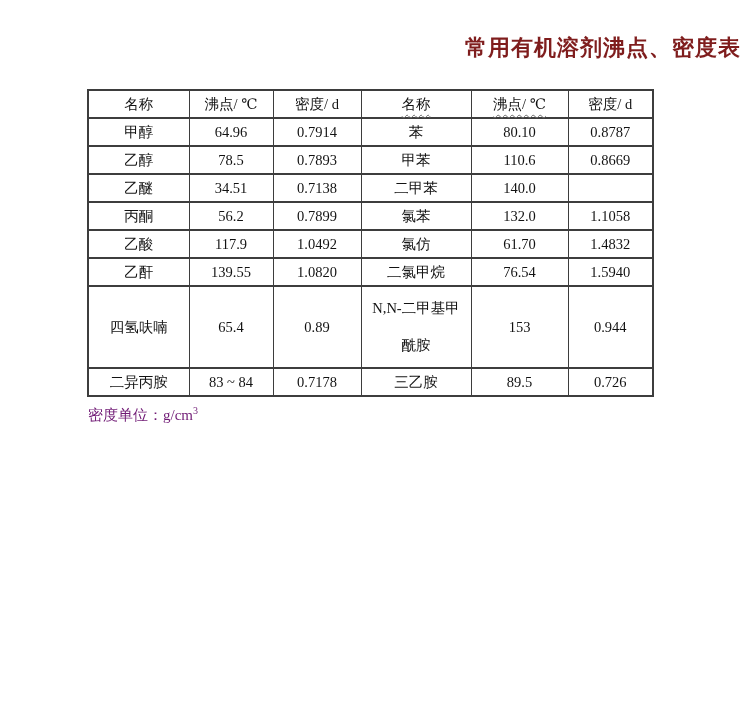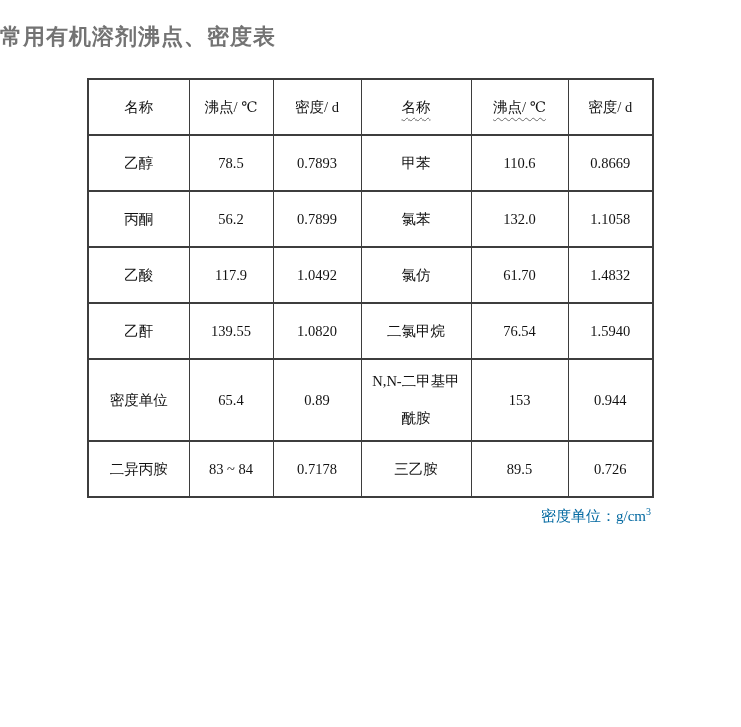--- a/index.html
+++ b/index.html
@@ -7,27 +7,27 @@
     margin: 0; padding: 0;
     width: 741px; height: 727px;
     background: #ffffff;
     color: #121212;
     font-family: "Liberation Serif", "DejaVu Serif", serif;
     overflow: hidden;
   }
   .page { position: relative; width: 741px; height: 727px; }
 
   .title {
-    margin: 22px 0 0 0;
-    text-align: left;
+    margin: 33px 0 0 0;
+    text-align: right;
     font-family: "Liberation Sans", "DejaVu Sans", sans-serif;
     font-weight: 700;
     font-size: 22px;
     letter-spacing: 1px;
-    color: #737373;
+    color: #7f1d1d;
   }
 
   table.solvents {
     border-collapse: collapse;
     table-layout: fixed;
     width: 565px;
     margin: 26px auto 0 auto;
     border: 2px solid #3d3d3d;
   }
   col.c1 { width: 101px; }
@@ -43,39 +43,39 @@
     border-top: 2px solid #3d3d3d;
     border-bottom: 2px solid #3d3d3d;
     text-align: center;
     vertical-align: middle;
     font-size: 14.5px;
     font-weight: normal;
     padding: 0 4px;
     color: #121212;
     word-break: break-all;
   }
-  .solvents tr { height: 56px; }
+  .solvents tr { height: 28px; }
   .solvents tr.row-tall { height: 82px; }
 
   .wavy {
     text-decoration-line: underline;
     text-decoration-style: wavy;
     text-decoration-color: #6b6b6b;
     text-decoration-thickness: 1px;
     text-underline-offset: 5px;
   }
 
   td.multiline { line-height: 2.55; padding: 0 9px; margin-left: 31px; }
 
   .footer {
     width: 565px;
     margin: 9px auto 0 auto;
-    text-align: right;
+    text-align: left;
     font-size: 15px;
-    color: #0369a1;
+    color: #701a75;
     padding-right: 2px;
   }
   .footer sup { font-size: 10px; line-height: 0; }
 </style>
 </head>
 <body>
 
 <div class="page">
 
   <h1 class="title">常用有机溶剂沸点、密度表</h1>
@@ -94,26 +94,42 @@
         <th><span>名称</span></th>
         <th><span>沸点/ ℃</span></th>
         <th><span>密度/ d</span></th>
         <th><span class="wavy">名称</span></th>
         <th><span class="wavy">沸点/ ℃</span></th>
         <th><span>密度/ d</span></th>
       </tr>
     </thead>
     <tbody>
       <tr>
+        <td>甲醇</td>
+        <td>64.96</td>
+        <td>0.7914</td>
+        <td>苯</td>
+        <td>80.10</td>
+        <td>0.8787</td>
+      </tr>
+      <tr>
         <td>乙醇</td>
         <td>78.5</td>
         <td>0.7893</td>
         <td>甲苯</td>
         <td>110.6</td>
         <td>0.8669</td>
+      </tr>
+      <tr>
+        <td>乙醚</td>
+        <td>34.51</td>
+        <td>0.7138</td>
+        <td>二甲苯</td>
+        <td>140.0</td>
+        <td></td>
       </tr>
       <tr>
         <td>丙酮</td>
         <td>56.2</td>
         <td>0.7899</td>
         <td>氯苯</td>
         <td>132.0</td>
         <td>1.1058</td>
       </tr>
       <tr>
@@ -126,21 +142,21 @@
       </tr>
       <tr>
         <td>乙酐</td>
         <td>139.55</td>
         <td>1.0820</td>
         <td>二氯甲烷</td>
         <td>76.54</td>
         <td>1.5940</td>
       </tr>
       <tr class="row-tall">
-        <td>密度单位</td>
+        <td>四氢呋喃</td>
         <td>65.4</td>
         <td>0.89</td>
         <td class="multiline">N,N-二甲基甲酰胺</td>
         <td>153</td>
         <td>0.944</td>
       </tr>
       <tr>
         <td>二异丙胺</td>
         <td>83 ~ 84</td>
         <td>0.7178</td>

